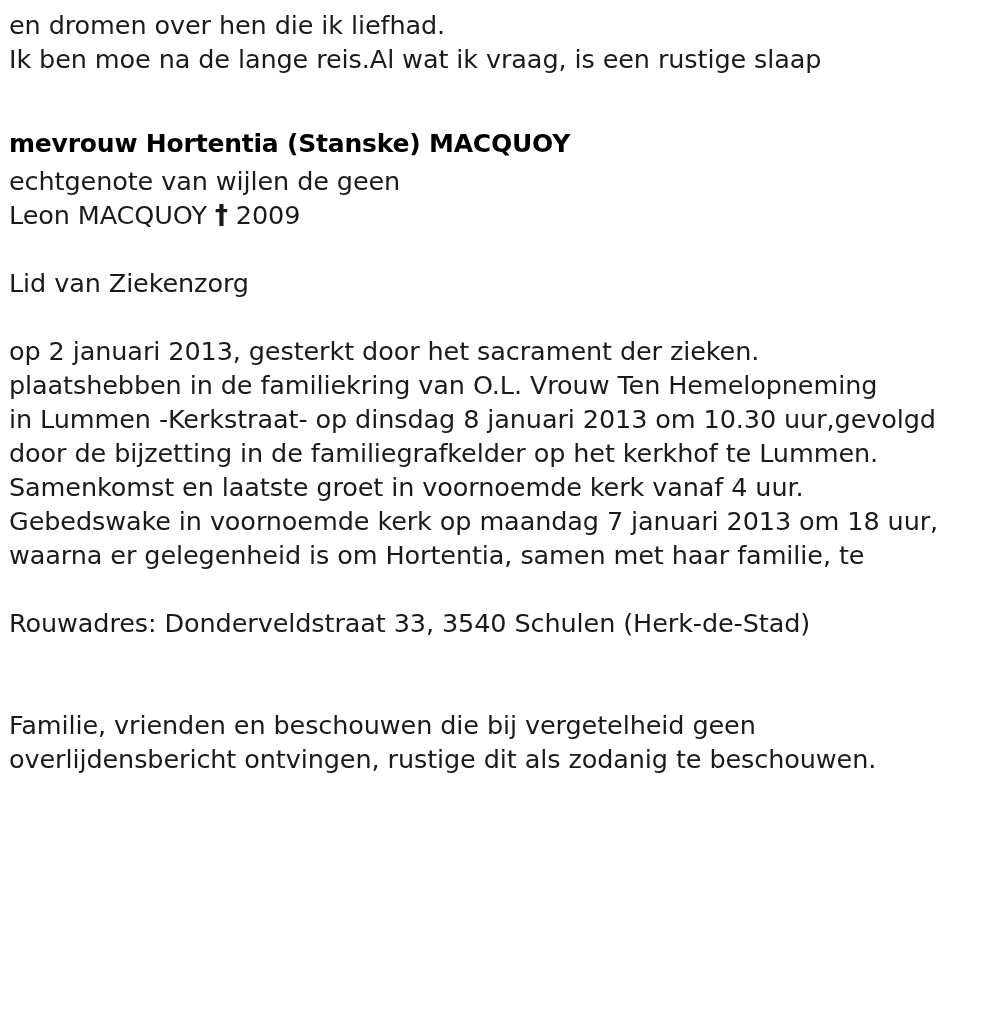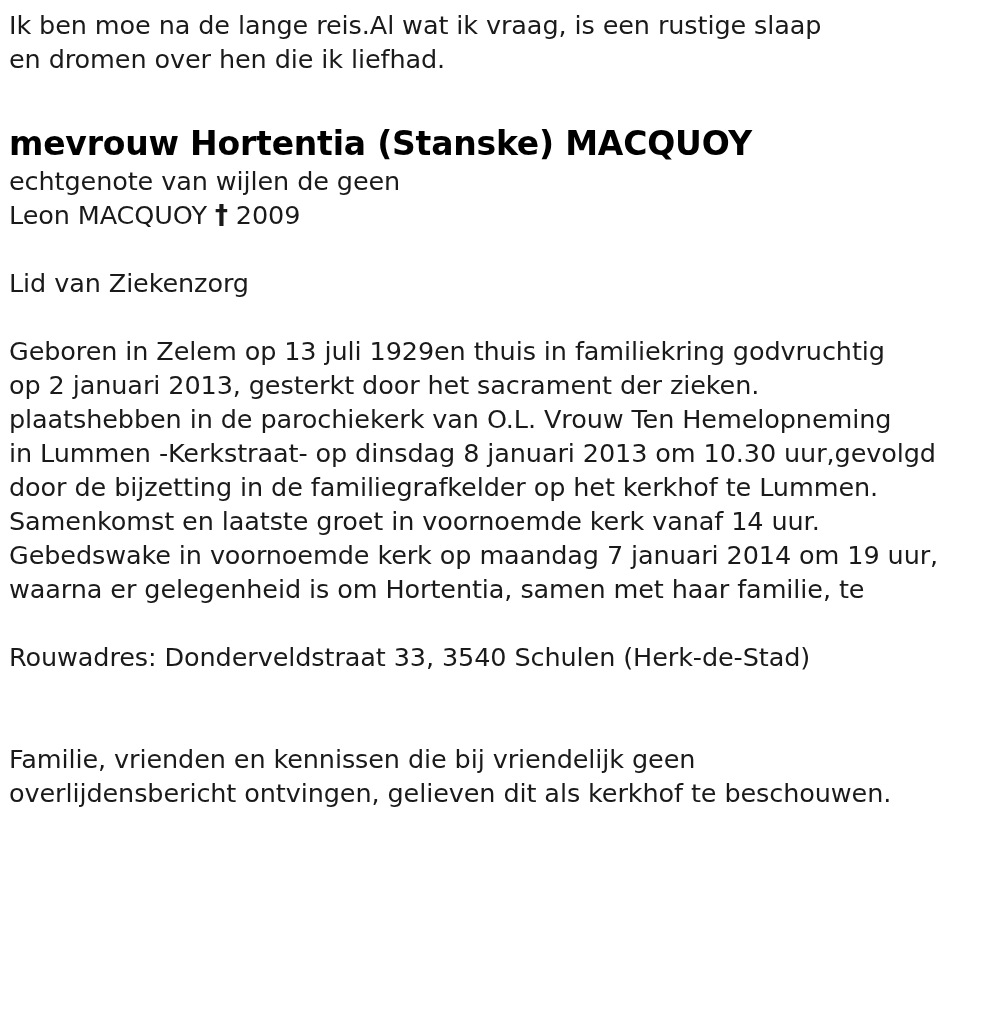--- a/index.html
+++ b/index.html
@@ -36,21 +36,21 @@
     color: #1a1a1a;
   }
   .spacer {
     display: block;
     height: 34px;
     line-height: 34px;
     font-size: 25.5px;
   }
   .name-line {
     display: block;
-    font-size: 33px;
+    font-size: 25px;
     line-height: 40px;
     font-weight: 700;
     letter-spacing: -0.2px;
     white-space: pre;
     color: #000000;
   }
   .dagger {
     font-weight: 700;
     font-size: 26px;
   }
@@ -58,59 +58,58 @@
     display: block;
     height: 14px;
   }
 </style>
 </head>
 <body>
 
 <div class="page">
 
   <div class="block">
+    <span class="line">en dromen over hen die ik liefhad.</span>
     <span class="line">Ik ben moe na de lange reis.Al wat ik vraag, is een rustige slaap</span>
-    <span class="line">en dromen over hen die ik liefhad.</span>
   </div>
 
   <span class="spacer"></span>
   <span class="tight-spacer"></span>
 
   <div class="block">
     <span class="name-line">mevrouw Hortentia (Stanske) MACQUOY</span>
     <span class="line">echtgenote van wijlen de geen</span>
     <span class="line"><span>Leon MACQUOY</span> <span class="dagger">†</span> <span>2009</span></span>
   </div>
 
   <span class="spacer"></span>
 
   <div class="block">
     <span class="line">Lid van Ziekenzorg</span>
   </div>
 
   <span class="spacer"></span>
 
   <div class="block">
-    <span class="line">Geboren in Zelem op 13 juli 1929en thuis in familiekring godvruchtig</span>
     <span class="line">op 2 januari 2013, gesterkt door het sacrament der zieken.</span>
-    <span class="line">plaatshebben in de parochiekerk van O.L. Vrouw Ten Hemelopneming</span>
+    <span class="line">plaatshebben in de familiekring van O.L. Vrouw Ten Hemelopneming</span>
     <span class="line">in Lummen -Kerkstraat- op dinsdag 8 januari 2013 om 10.30 uur,gevolgd</span>
     <span class="line">door de bijzetting in de familiegrafkelder op het kerkhof te Lummen.</span>
-    <span class="line">Samenkomst en laatste groet in voornoemde kerk vanaf 14 uur.</span>
-    <span class="line">Gebedswake in voornoemde kerk op maandag 7 januari 2014 om 19 uur,</span>
+    <span class="line">Samenkomst en laatste groet in voornoemde kerk vanaf 4 uur.</span>
+    <span class="line">Gebedswake in voornoemde kerk op maandag 7 januari 2013 om 18 uur,</span>
     <span class="line">waarna er gelegenheid is om Hortentia, samen met haar familie, te</span>
   </div>
 
   <span class="spacer"></span>
 
   <div class="block">
     <span class="line">Rouwadres: Donderveldstraat 33, 3540 Schulen (Herk-de-Stad)</span>
   </div>
 
   <span class="spacer"></span>
   <span class="spacer"></span>
 
   <div class="block">
-    <span class="line">Familie, vrienden en kennissen die bij vriendelijk geen</span>
-    <span class="line">overlijdensbericht ontvingen, gelieven dit als kerkhof te beschouwen.</span>
+    <span class="line">Familie, vrienden en beschouwen die bij vergetelheid geen</span>
+    <span class="line">overlijdensbericht ontvingen, rustige dit als zodanig te beschouwen.</span>
   </div>
 
 </div>
 
 </body></html>

